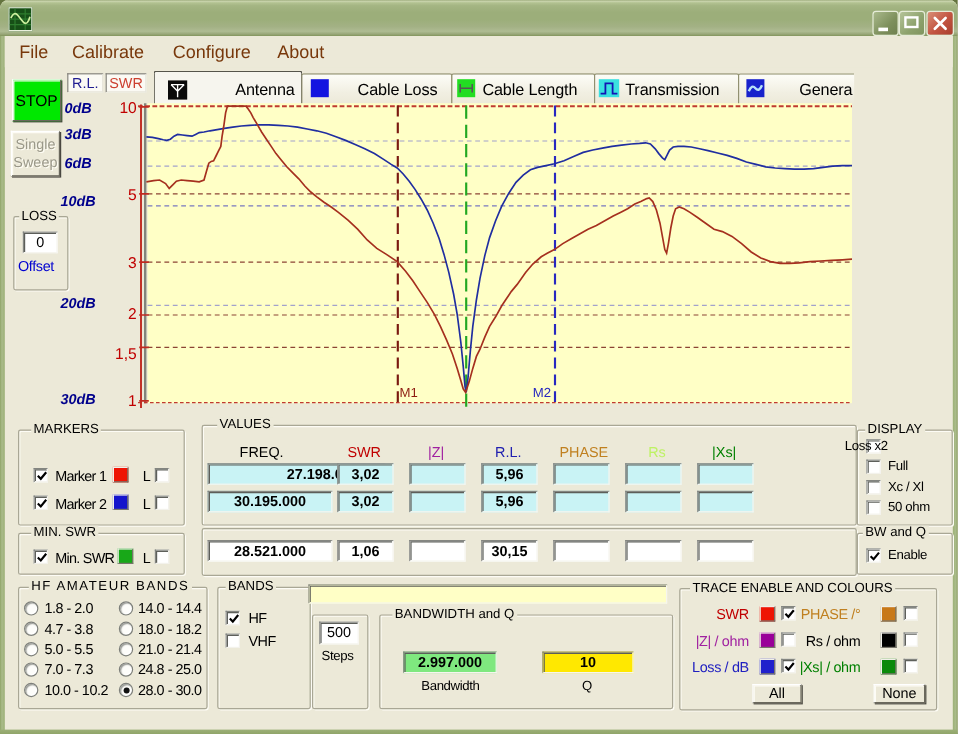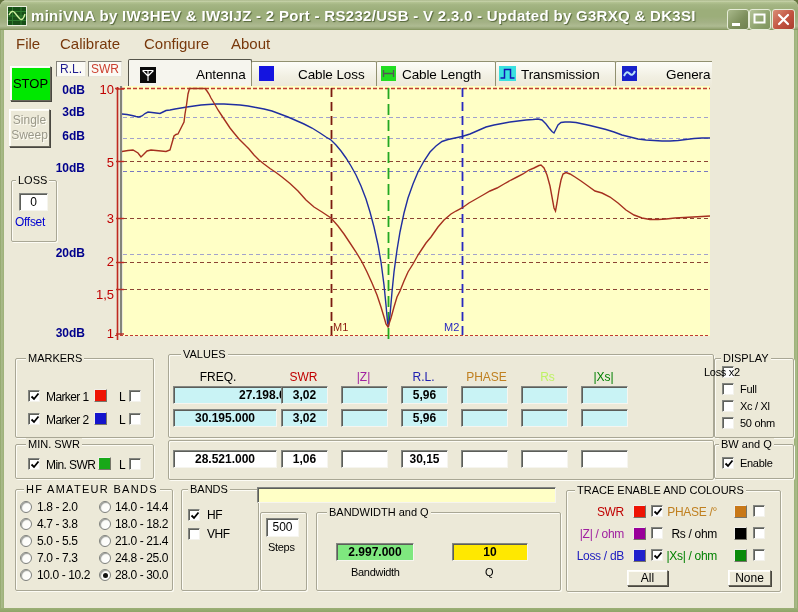--- a/index.html
+++ b/index.html
@@ -26,21 +26,21 @@
 .btn{position:absolute;background:#ece9d8;border:1px solid;border-color:#fff #6a685c #6a685c #fff;box-shadow:1px 1px 0 #494740, inset 1px 1px 0 #fdfcf5;font-size:12px;color:#000;text-align:center;}
 .cb{position:absolute;width:10px;height:10px;background:#fff;border:1px solid;border-color:#838580 #f3f2ec #f3f2ec #838580;box-shadow:inset 1px 1px 0 #5e605b;}
 .cb svg{position:absolute;left:1px;top:1px;}
 .radio{position:absolute;width:10px;height:10px;border-radius:50%;background:#fdfdfa;border:1px solid #7e807b;box-shadow:inset 1px 1px 1px #9a9c97, inset -1px -1px 0 #fff;}
 .radio.sel:after{content:"";position:absolute;left:2.5px;top:2.5px;width:5px;height:5px;border-radius:50%;background:#111;}
 .lbl{position:absolute;font-size:11px;letter-spacing:-0.3px;color:#000;white-space:nowrap;}
 .sq{position:absolute;width:11px;height:11px;border:1px solid;border-color:#f0efe9 #77756a #77756a #f0efe9;}
 .vfield{position:absolute;height:16px;background:#c9f3f5;border:1px solid;border-color:#848681 #f6f5ef #f6f5ef #848681;box-shadow:inset 1px 1px 0 #5c5e59;font-size:12px;font-weight:bold;color:#000;text-align:center;line-height:16px;}
 .wfield{background:#fff;}
 #scales{position:absolute;left:0;top:0;width:798px;height:400px;z-index:6;pointer-events:none;}
-.rl{position:absolute;right:713px;width:40px;text-align:right;font-size:12px;font-weight:bold;color:#00008c;}
+.rl{position:absolute;right:713px;width:40px;text-align:center;font-size:12px;font-weight:bold;color:#00008c;font-style:italic;}
 .sw{position:absolute;left:90px;width:24px;text-align:right;font-size:13px;color:#c00000;}
 .tab{position:absolute;top:61px;height:25px;background:linear-gradient(180deg,#fdfdf8,#f1efe2 60%,#ece9d8);border:1px solid #919070;border-bottom:none;border-radius:2px 2px 0 0;}
 .tab .ti{position:absolute;top:5px;}
 .tab .tt{position:absolute;top:5px;font-size:13.5px;letter-spacing:-0.1px;color:#000;white-space:nowrap;}
 .vh{position:absolute;top:370px;font-size:12px;text-align:center;white-space:nowrap;}
 .bandlbl{position:absolute;font-size:12px;letter-spacing:-0.4px;color:#000;white-space:nowrap;}
 </style>
 </head>
 <body>
 <div id="win"></div>
@@ -48,21 +48,20 @@
 <div id="frameR"></div>
 <div id="frameB"></div>
 <div id="title">
   <div id="appico">
     <svg width="18" height="18" viewBox="0 0 18 18">
       <rect x="0" y="0" width="18" height="18" fill="#174f17"></rect>
       <path d="M0 4.5H18 M0 9H18 M0 13.5H18 M4.5 0V18 M13 0V18" stroke="#2e7d2e" stroke-width="1"></path>
       <path d="M1 8 Q4 2 7 6 T12 12 Q15 14 17 7" stroke="#cdeF9e" stroke-width="1.4" fill="none"></path>
     </svg>
   </div>
-  <div class="txt">miniVNA by IW3HEV &amp; IW3IJZ - 2 Port - RS232/USB - V 2.3.0 - Updated by G3RXQ &amp; DK3SI</div>
   <div class="tbtn" id="btnMin"><svg width="20" height="19">
         <rect x="4" y="13" width="8" height="3" fill="#fff"></rect>
       </svg></div>
   <div class="tbtn" id="btnMax"><svg width="20" height="19">
         <rect x="4.5" y="4.5" width="10" height="8" fill="none" stroke="#fff" stroke-width="2"></rect>
       </svg></div>
   <div class="tbtn" id="btnX"><svg width="21" height="19">
         <path d="M6 5 L15 14 M15 5 L6 14" stroke="#fff" stroke-width="2.2" stroke-linecap="round"></path>
       </svg></div>
 </div>

